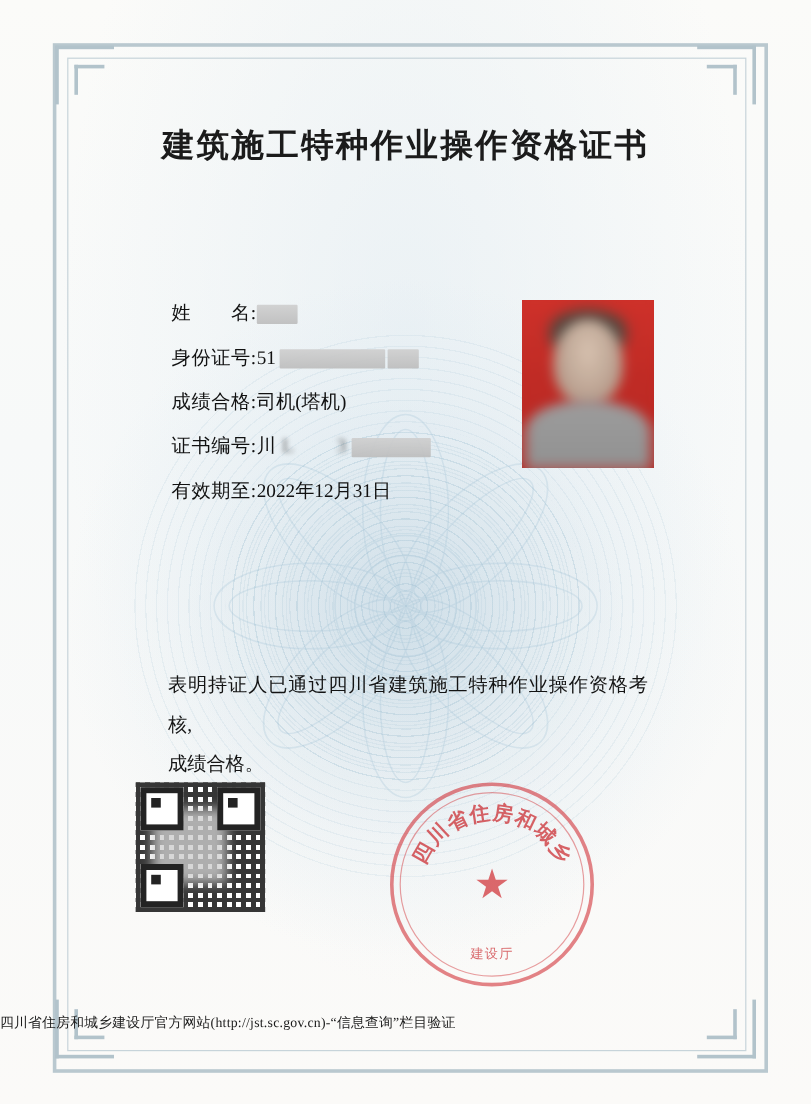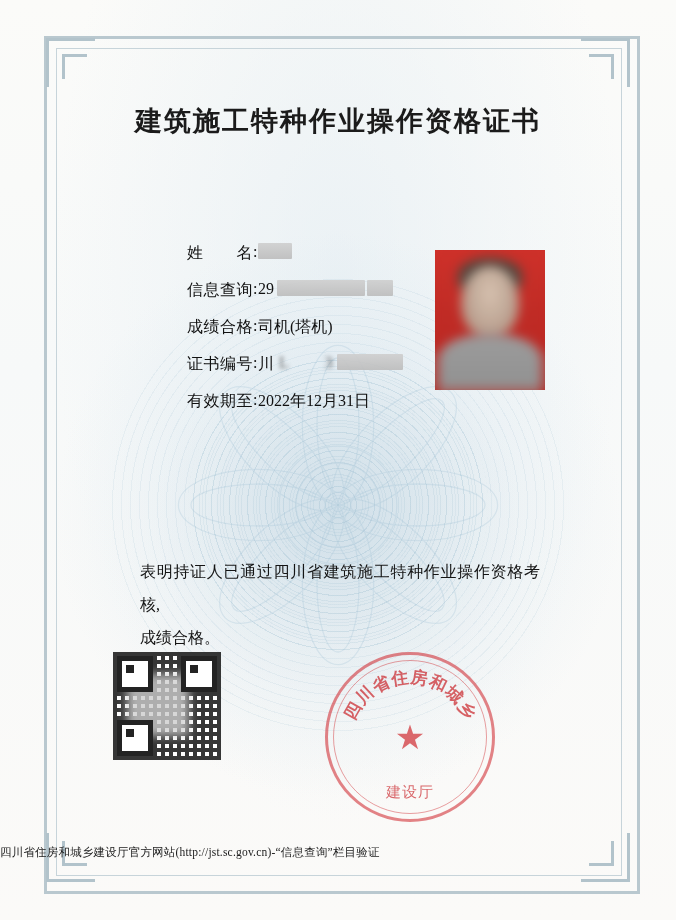--- a/index.html
+++ b/index.html
@@ -115,23 +115,23 @@
     position: absolute;
     left: 143px;
     top: 243px;
     width: 330px;
     font-family: "Liberation Serif", serif;
     font-size: 16px;
     color: #1a1a1a;
   }
   .field-row {
     display: flex;
+    align-items: center;
     height: 37px;
     white-space: nowrap;
-    margin-left: 44px;
   }
   .field-label {
     color: #111;
     letter-spacing: 0.5px;
   }
   .field-value { color: #111; }
   .redact {
     display: inline-block;
     height: 16px;
     background: linear-gradient(180deg, #cfcfcf, #bdbdbd);
@@ -303,21 +303,21 @@
   .seal .arc-text {
     position: absolute;
     inset: 0;
   }
   .seal .bottom-text {
     position: absolute;
     left: 0; right: 0;
     bottom: 17px;
     text-align: center;
     font-family: "Liberation Serif", serif;
-    font-size: 15px;
+    font-size: 11px;
     letter-spacing: 1px;
     color: rgba(200,28,34,0.85);
   }
 
   
   .footer {
     position: absolute;
     left: 0; right: 0;
     bottom: 60px;
     text-align: left;
@@ -389,23 +389,23 @@
 
   <div class="fields">
 
     <div class="field-row">
       <span class="field-label">姓　　名</span>
       <span class="field-label">:</span>
       <span class="redact w1"></span>
     </div>
 
     <div class="field-row">
-      <span class="field-label">信息查询</span>
+      <span class="field-label">身份证号</span>
       <span class="field-label">:</span>
-      <span class="field-value">29</span>
+      <span class="field-value">51</span>
       <span class="redact w2"></span>
       <span class="redact w3"></span>
     </div>
 
     <div class="field-row">
       <span class="field-label">成绩合格</span>
       <span class="field-label">:</span>
       <span class="field-value">司机(塔机)</span>
     </div>
 

